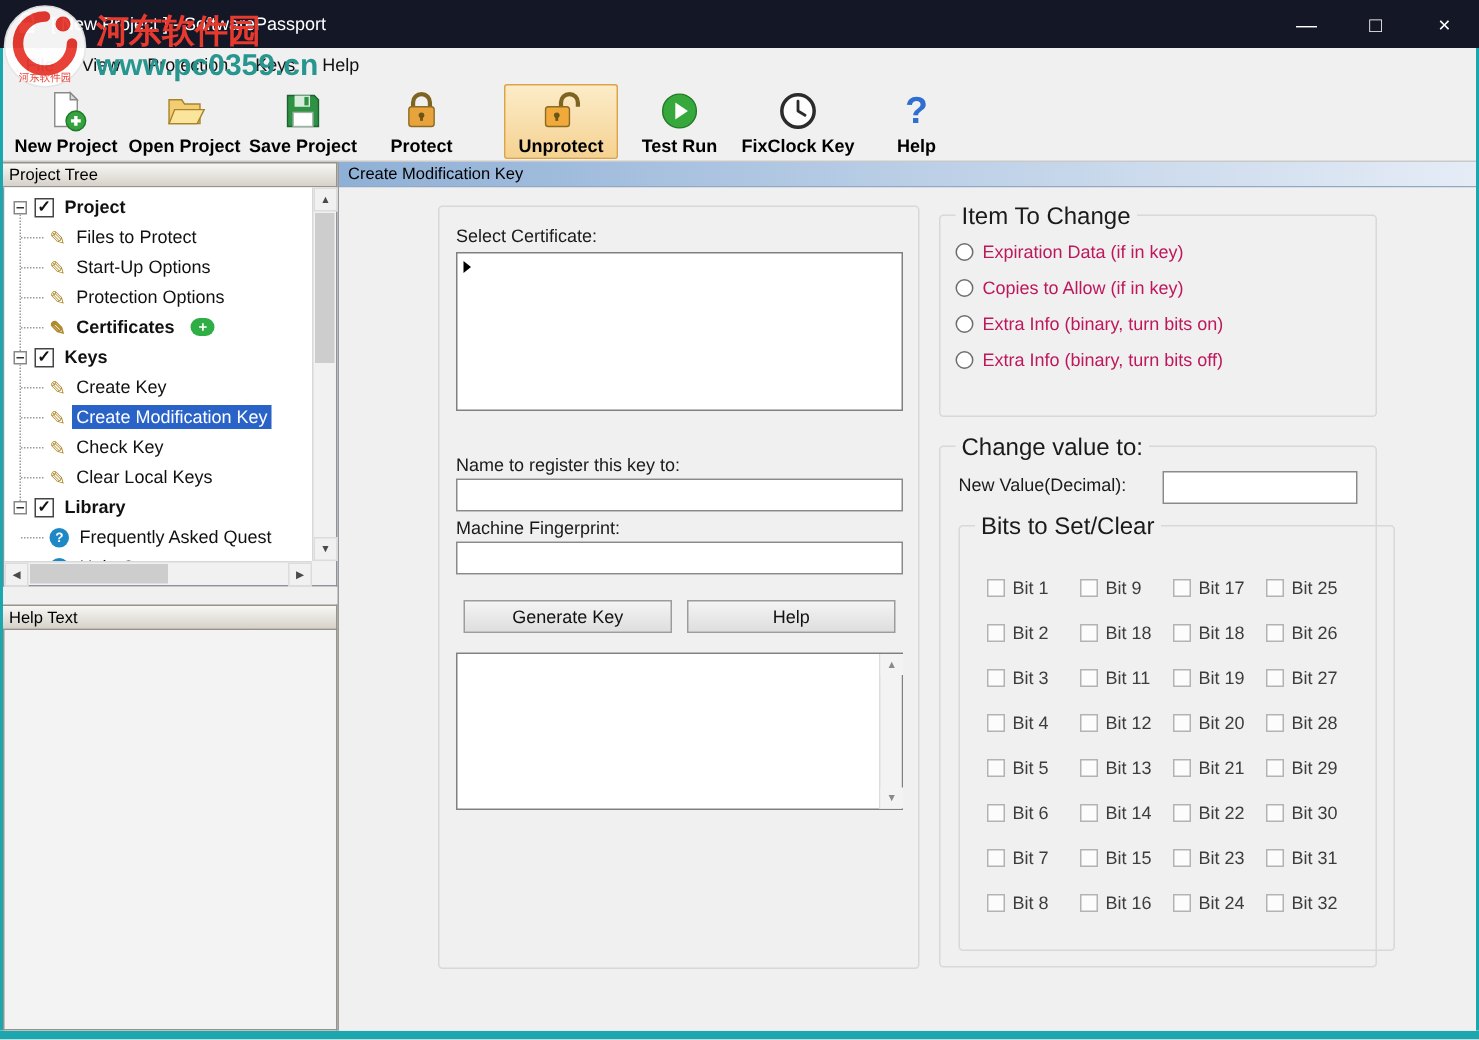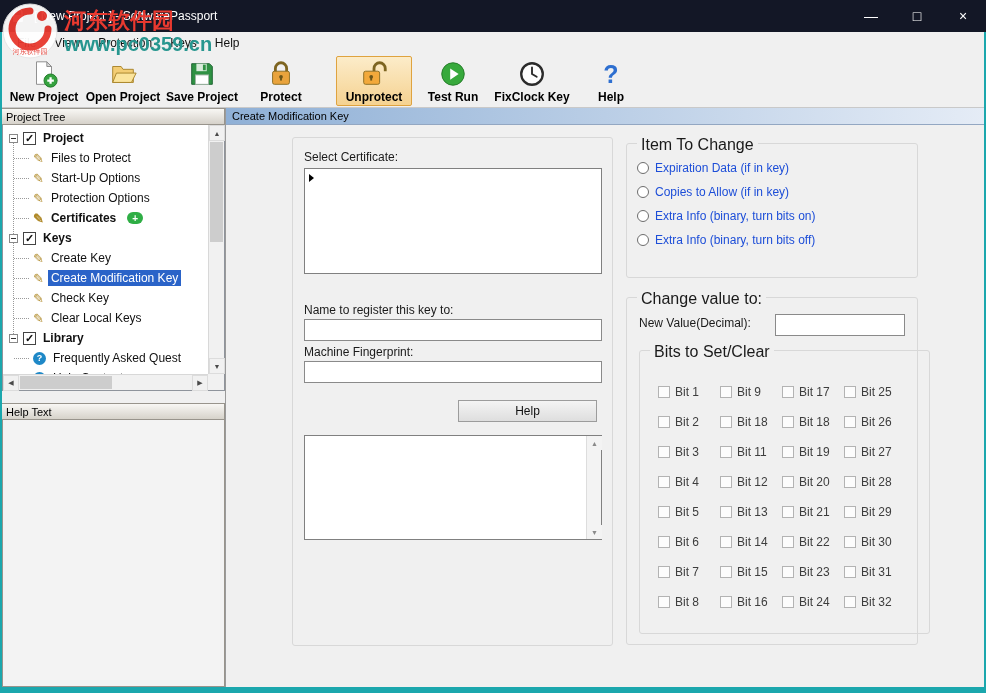--- a/index.html
+++ b/index.html
@@ -90,21 +90,21 @@
   .btn { position: absolute; height: 22px; width: 139px; background: linear-gradient(#f4f4f4, #dedede); border: 1px solid #9c9c9c; font-family: "Liberation Sans", sans-serif; font-size: 12px; color: #111; }
   .ta { position: absolute; left: 11px; top: 297px; width: 298px; height: 105px; background: #fff; border: 1px solid #808080; }
   .ta-sb { position: absolute; right: 0; top: 0; bottom: 0; width: 15px; background: #f3f3f3; border-left: 1px solid #ddd; }
   .ta-sb .sb-btn { width: 15px; height: 14px; border: none; background: #f3f3f3; color: #8a8a8a; }
   .ta-sb .sb-up { top: 0; } .ta-sb .sb-down { bottom: 0; }
 
   .radio-list { position: absolute; left: 0; top: 12px; right: 0; }
   .radio-row { height: 24px; display: flex; align-items: center; padding-left: 10px; }
   .radio { width: 12px; height: 12px; border: 1px solid #6d6d6d; border-radius: 50%; background: #fff; margin-right: 6px; position: relative; flex: 0 0 auto; }
   .radio.on::after { content: ""; position: absolute; left: 3px; top: 3px; right: 3px; bottom: 3px; background: #1a1a1a; border-radius: 50%; }
-  .r-label { color: #1d4ed8; }
+  .r-label { color: #be185d; }
 
   .bits-grid { position: absolute; left: 18px; top: 26px; display: grid; grid-template-rows: repeat(8, 30px); grid-auto-flow: column; grid-template-columns: repeat(4, 62px); }
   .bit { display: flex; align-items: center; }
   .cb { width: 12px; height: 12px; border: 1px solid #b3b3b3; background: #fcfcfc; margin-right: 5px; flex: 0 0 auto; }
   .b-label { color: #3d3d3d; font-size: 12px; white-space: nowrap; }
 
   
   .watermark { position: absolute; left: 2px; top: 3px; display: flex; align-items: flex-start; z-index: 50; pointer-events: none; }
   .wm-logo { width: 56px; height: 56px; opacity: 0.95; }
   .wm-texts { margin: 6px 0 0 6px; }
@@ -358,20 +358,21 @@
 
           <div class="group left-group">
             <span class="flabel" style="left:11px; top:12px;">Select Certificate:</span>
             <div class="listbox">
               <span class="lb-caret"></span>
             </div>
             <span class="flabel" style="left:11px; top:165px;">Name to register this key to:</span>
             <input class="txt" style="left: 11px; top: 181px; width: 298px;" value="">
             <span class="flabel" style="left:11px; top:207px;">Machine Fingerprint:</span>
             <input class="txt" style="left: 11px; top: 223px; width: 298px;" value="">
+            <button class="btn" style="left:16px; top:262px;">Generate Key</button>
             <button class="btn" style="left:165px; top:262px;">Help</button>
             <div class="ta">
               <div class="ta-sb">
                 <div class="sb-btn sb-up">▲</div>
                 <div class="sb-btn sb-down">▼</div>
               </div>
             </div>
           </div>
 
           <div class="group itc-group">

